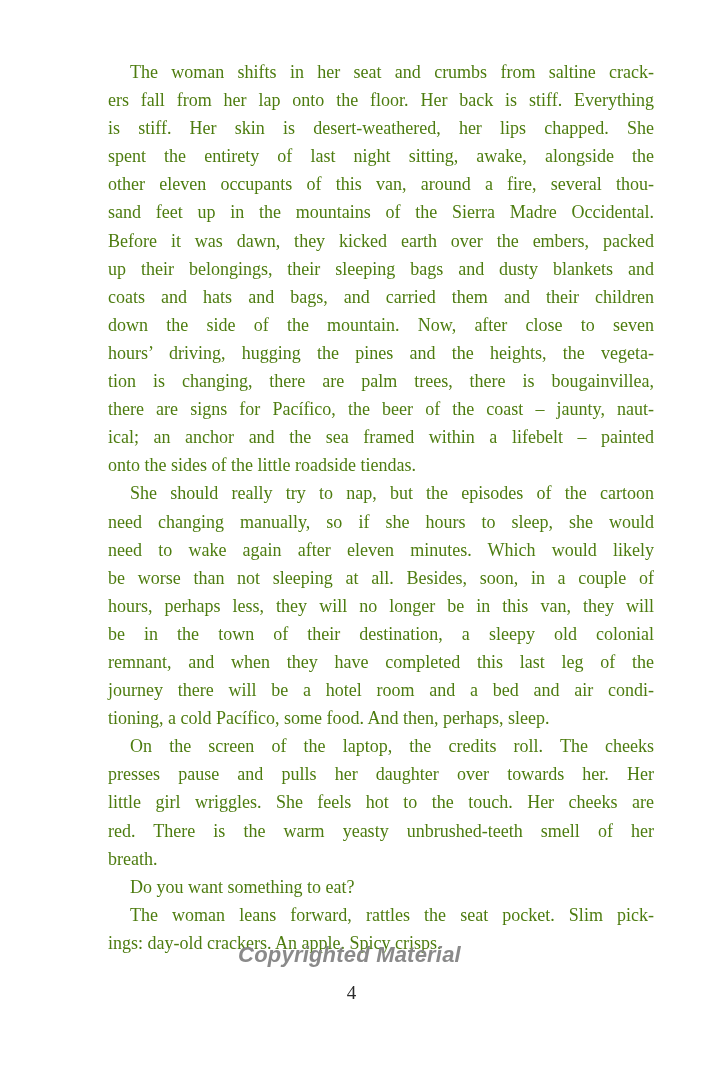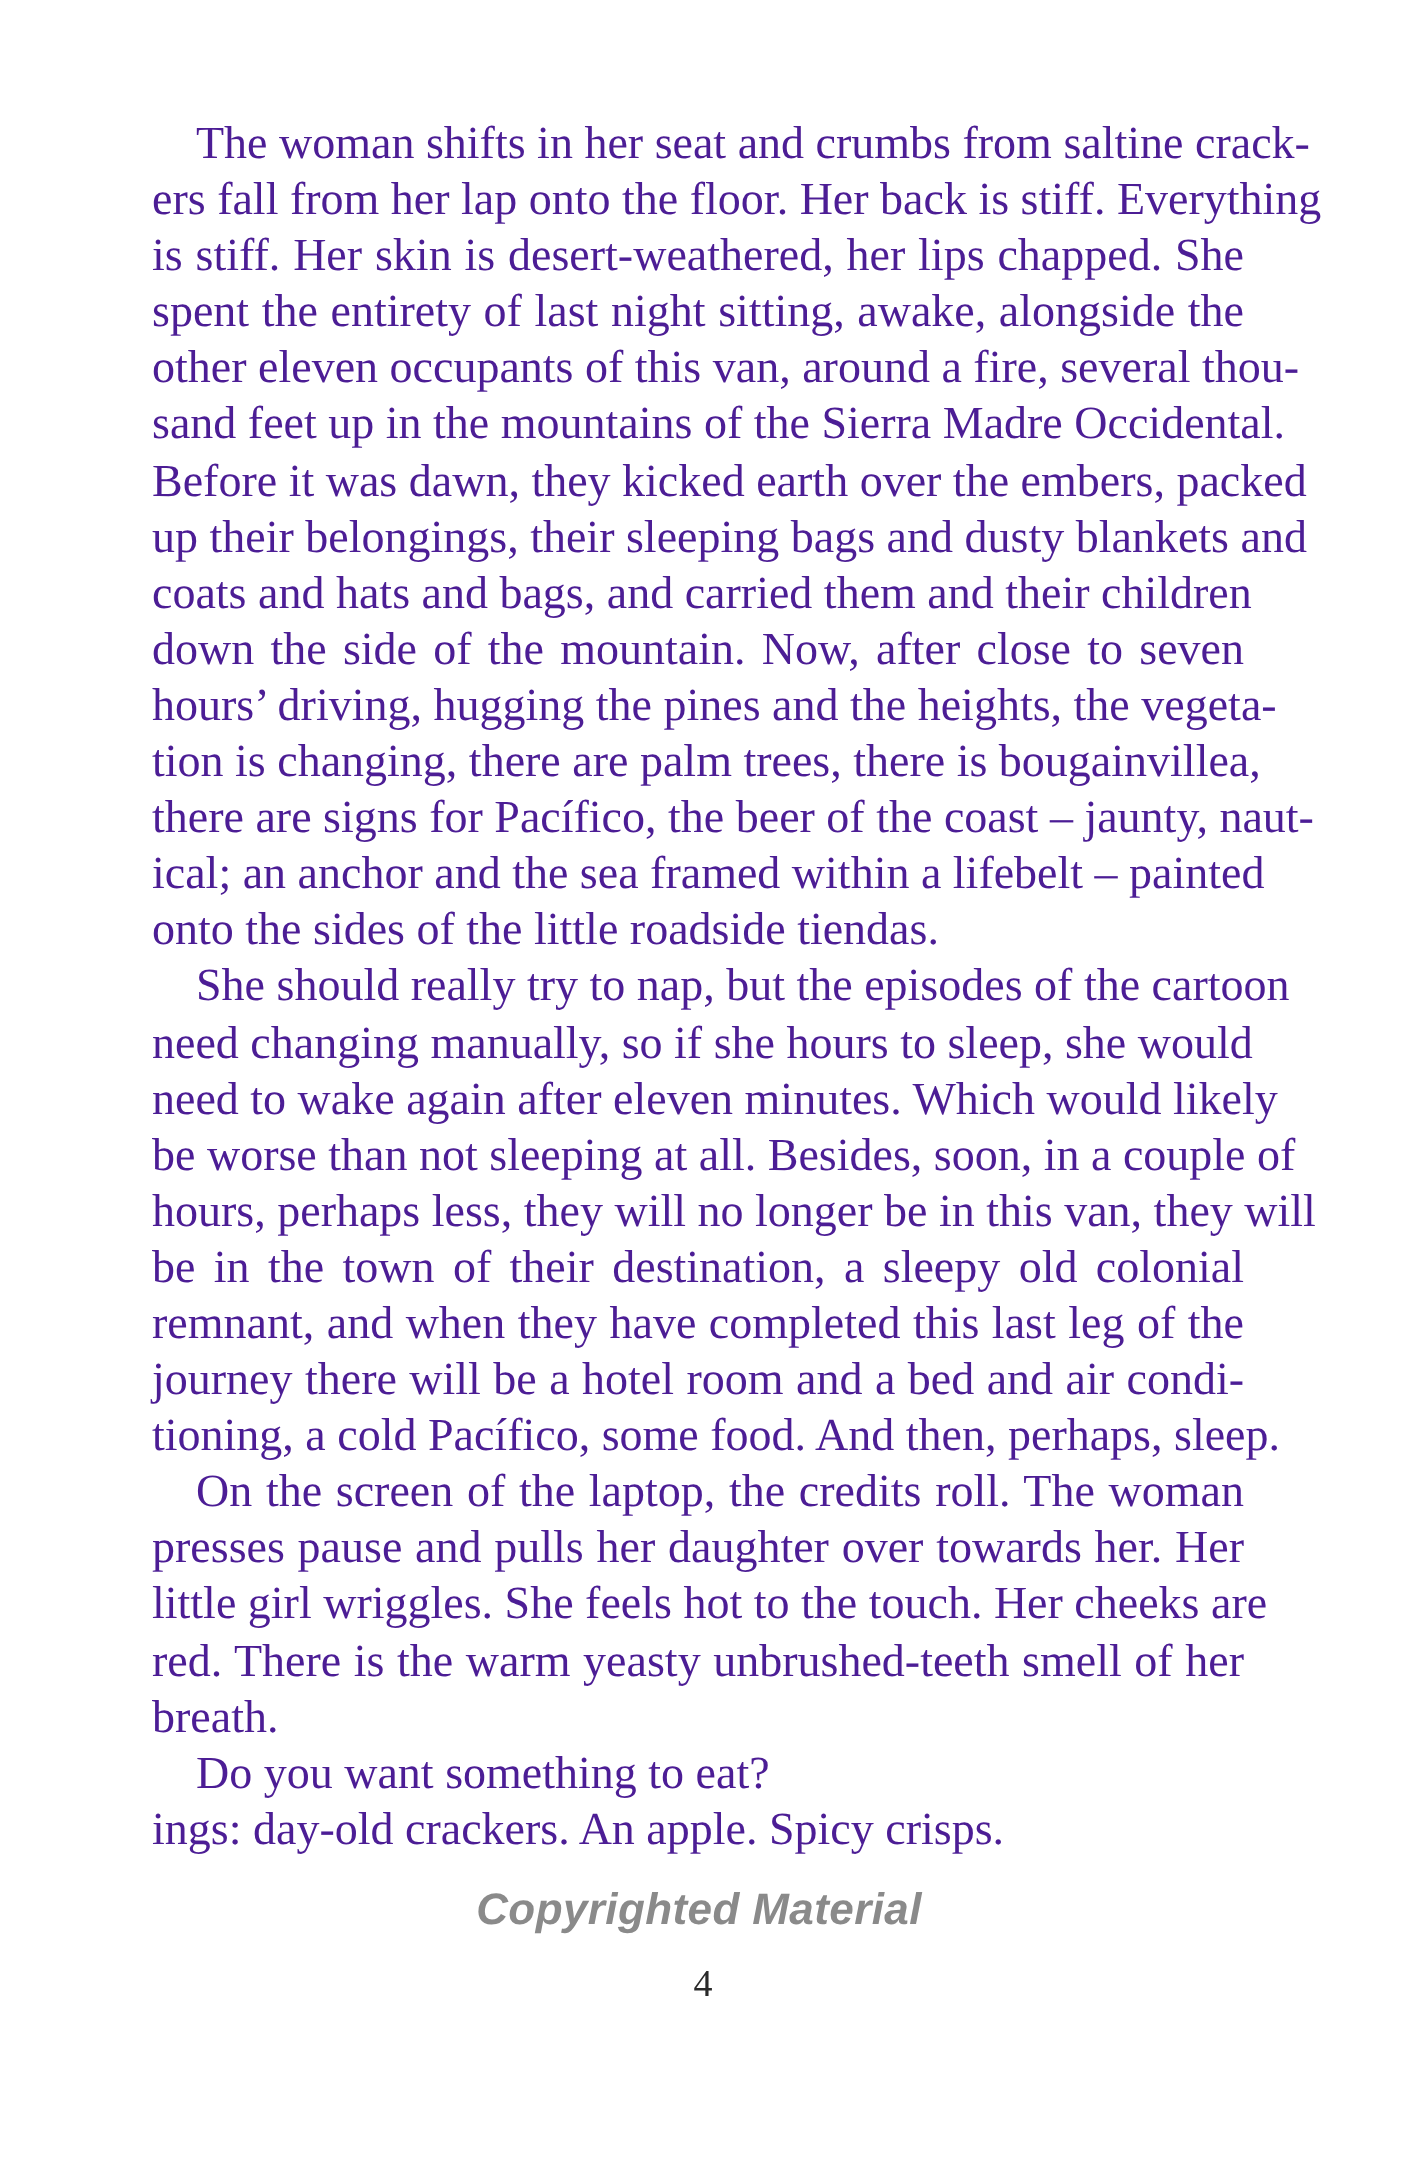--- a/index.html
+++ b/index.html
@@ -15,27 +15,27 @@
     }
     .page {
       position: absolute;
       left: 0; top: 0;
       width: 703px;
       height: 1080px;
       background: #ffffff;
     }
     .text-block {
       position: absolute;
-      left: 76px;
+      left: 108px;
       top: 58px;
       width: 546px;
       font-family: "Liberation Serif", "DejaVu Serif", serif;
-      font-size: 23px;
+      font-size: 18px;
       line-height: 28.1px;
-      color: #4c1d95;
+      color: #4d7c0f;
       text-align: justify;
       hyphens: manual;
     }
     .text-block p {
       margin: 0;
       text-indent: 22px;
       text-align: justify;
     }
     .text-block p .ln {
       display: block;
@@ -108,28 +108,29 @@
         <span class="ln" style="word-spacing: 0px;">need changing manually, so if she hours to sleep, she would</span>
         <span class="ln" style="word-spacing: 0px;">need to wake again after eleven minutes. Which would likely</span>
         <span class="ln" style="word-spacing: 0px;">be worse than not sleeping at all. Besides, soon, in a couple of</span>
         <span class="ln" style="word-spacing: 0px;">hours, perhaps less, they will no longer be in this van, they will</span>
         <span class="ln" style="word-spacing: 0px;">be in the town of their destination, a sleepy old colonial</span>
         <span class="ln" style="word-spacing: 0px;">remnant, and when they have completed this last leg of the</span>
         <span class="ln" style="word-spacing: 0px;">journey there will be a hotel room and a bed and air condi-</span>
         <span class="ln last">tioning, a cold Pacífico, some food. And then, perhaps, sleep.</span>
       </p>
       <p>
-        <span class="ln first" style="word-spacing: 0px;">On the screen of the laptop, the credits roll. The woman</span>
+        <span class="ln first" style="word-spacing: 0px;">On the screen of the laptop, the credits roll. The cheeks</span>
         <span class="ln" style="word-spacing: 0px;">presses pause and pulls her daughter over towards her. Her</span>
         <span class="ln" style="word-spacing: 0px;">little girl wriggles. She feels hot to the touch. Her cheeks are</span>
         <span class="ln" style="word-spacing: 0px;">red. There is the warm yeasty unbrushed-teeth smell of her</span>
         <span class="ln last">breath.</span>
       </p>
       <p>
         <span class="ln first last">Do you want something to eat?</span>
       </p>
       <p>
+        <span class="ln first" style="word-spacing: 0px;">The woman leans forward, rattles the seat pocket. Slim pick-</span>
         <span class="ln last">ings: day-old crackers. An apple. Spicy crisps.</span>
       </p>
     </div>
   <div class="watermark"><span>Copyrighted Material</span></div>
   <div class="page-number">4</div>
 </div>
 
 </body></html>

